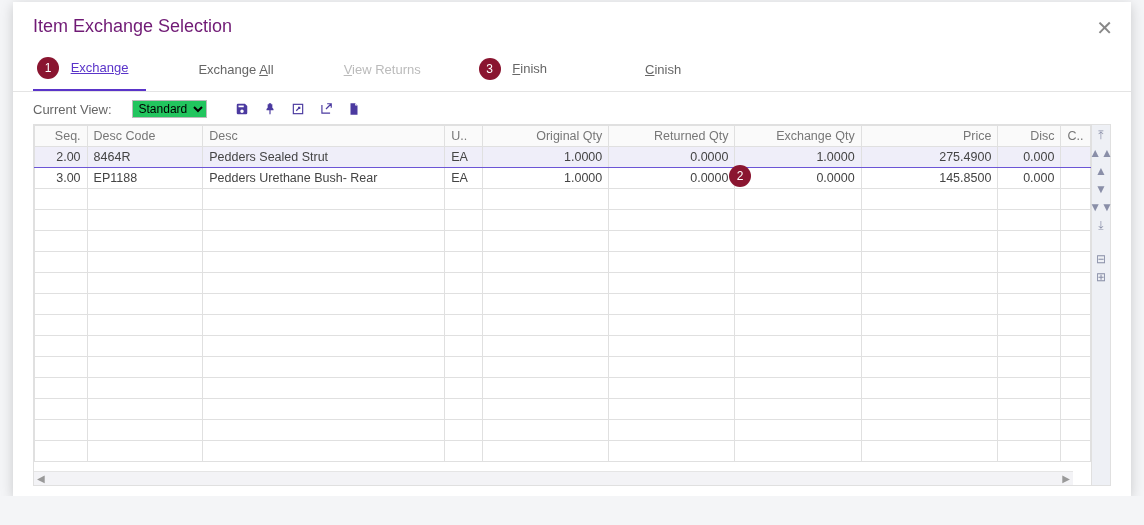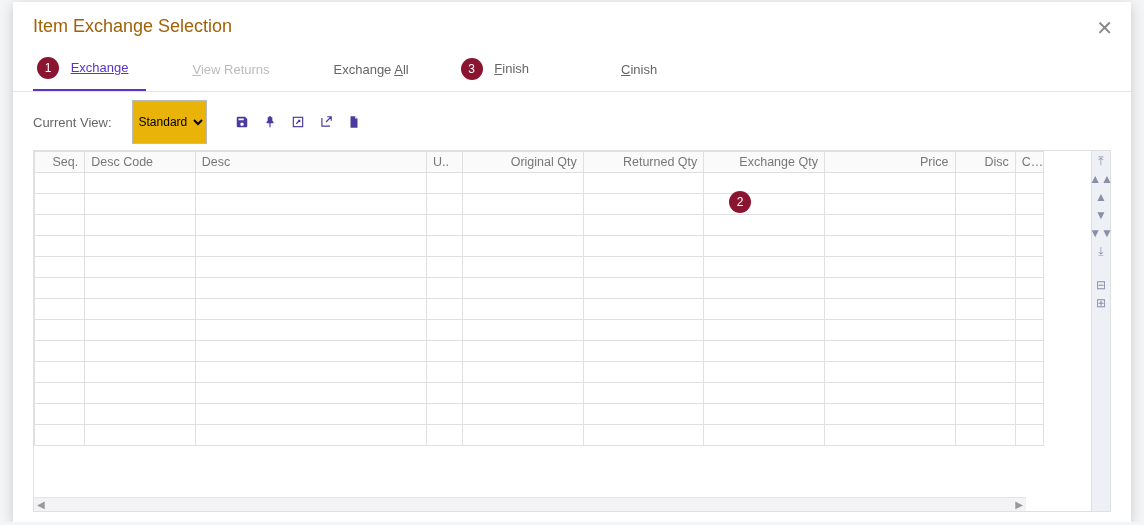--- a/index.html
+++ b/index.html
@@ -13,36 +13,36 @@
   .dialog {
     position: relative;
     width: 1118px;
     margin: 2px auto 0;
     background: #fff;
     box-shadow: 0 3px 12px rgba(0,0,0,0.18);
     padding-bottom: 10px;
   }
   .dialog-title {
     font-size: 18px;
-    color: #a16207;
+    color: #701a75;
     padding: 14px 20px 10px 20px;
   }
   .close-x {
     position: absolute;
     top: 10px;
     right: 12px;
     font-size: 20px;
     color: #888;
     cursor: pointer;
     padding: 4px 6px;
   }
   .tabbar {
     display: flex;
     align-items: center;
-    gap: 16px;
+    gap: 22px;
     padding: 0 20px;
     border-bottom: 1px solid #e4e4e4;
   }
   .tab {
     position: relative;
     padding: 10px 18px 10px 18px;
     color: #666;
     cursor: pointer;
   }
   .tab.disabled { color: #bbb; cursor: default;}
@@ -71,43 +71,42 @@
   .toolbar {
     display: flex;
     align-items: center;
     gap: 20px;
     padding: 8px 20px 6px 20px;
     color: #666;
   }
   .toolbar select {
     font-size: 12px;
     border: 1px solid #bbb;
-    background: #eab308;
-    padding: 13px 2px;
+    background: #22c55e;
+    padding: 0 2px;
   }
   .toolbar .icons {
     display: flex;
     gap: 14px;
     margin-left: 8px;
     color: #4b3aa0;
   }
   .toolbar .icons span {
     cursor: pointer;
     font-size: 14px;
     line-height: 1;
   }
 
   
   .grid-wrap {
     position: relative;
     margin: 0 20px 0 20px;
     border: 1px solid #e0e0e0;
     height: 360px;
     display: flex;
-    gap: 47px;
   }
   .grid-scroll {
     flex: 1;
     overflow: hidden;
     position: relative;
   }
   table.grid {
     border-collapse: collapse;
     table-layout: fixed;
     width: 100%;
@@ -178,26 +177,26 @@
   <div class="dialog-title">Item Exchange Selection</div>
   <div class="close-x">✕</div>
 
   <div class="tabbar">
 
     <div class="tab active" style="padding-left:4px;">
       <span class="badge">1</span>
       <span class="label ul">Exchange</span>
     </div>
 
+    <div class="tab" style="margin-left:12px;">
+      <span>Exchange </span><span class="ul">A</span><span>ll</span>
+    </div>
+
     <div class="tab disabled" style="margin-left:12px;">
       <span class="ul">V</span><span>iew Returns</span>
-    </div>
-
-    <div class="tab" style="margin-left:12px;">
-      <span>Exchange </span><span class="ul">A</span><span>ll</span>
     </div>
 
     <div class="tab" style="margin-left:12px; padding-left:6px;">
       <span class="badge">3</span>
       <span class="ul">F</span><span>inish</span>
     </div>
 
     <div class="tab" style="margin-left:40px;">
       <span class="ul">C</span><span>inish</span>
     </div>
@@ -262,20 +261,44 @@
             <th>U..</th>
             <th class="ar">Original Qty</th>
             <th class="ar">Returned Qty</th>
             <th class="ar">Exchange Qty</th>
             <th class="ar">Price</th>
             <th class="ar">Disc</th>
             <th>C..</th>
           </tr>
         </thead>
         <tbody id="grid-body">
+            <tr class="sel">
+              <td class="ar">2.00</td>
+              <td>8464R</td>
+              <td>Pedders Sealed Strut</td>
+              <td>EA</td>
+              <td class="ar">1.0000</td>
+              <td class="ar">0.0000</td>
+              <td class="ar">1.0000</td>
+              <td class="ar">275.4900</td>
+              <td class="ar">0.000</td>
+              <td></td>
+            </tr>
+            <tr>
+              <td class="ar">3.00</td>
+              <td>EP1188</td>
+              <td>Pedders Urethane Bush- Rear</td>
+              <td>EA</td>
+              <td class="ar">1.0000</td>
+              <td class="ar">0.0000</td>
+              <td class="ar">0.0000</td>
+              <td class="ar">145.8500</td>
+              <td class="ar">0.000</td>
+              <td></td>
+            </tr>
             <tr class="empty">
               <td class="ar">&nbsp;</td>
               <td>&nbsp;</td>
               <td>&nbsp;</td>
               <td>&nbsp;</td>
               <td class="ar">&nbsp;</td>
               <td class="ar">&nbsp;</td>
               <td class="ar">&nbsp;</td>
               <td class="ar">&nbsp;</td>
               <td class="ar">&nbsp;</td>

